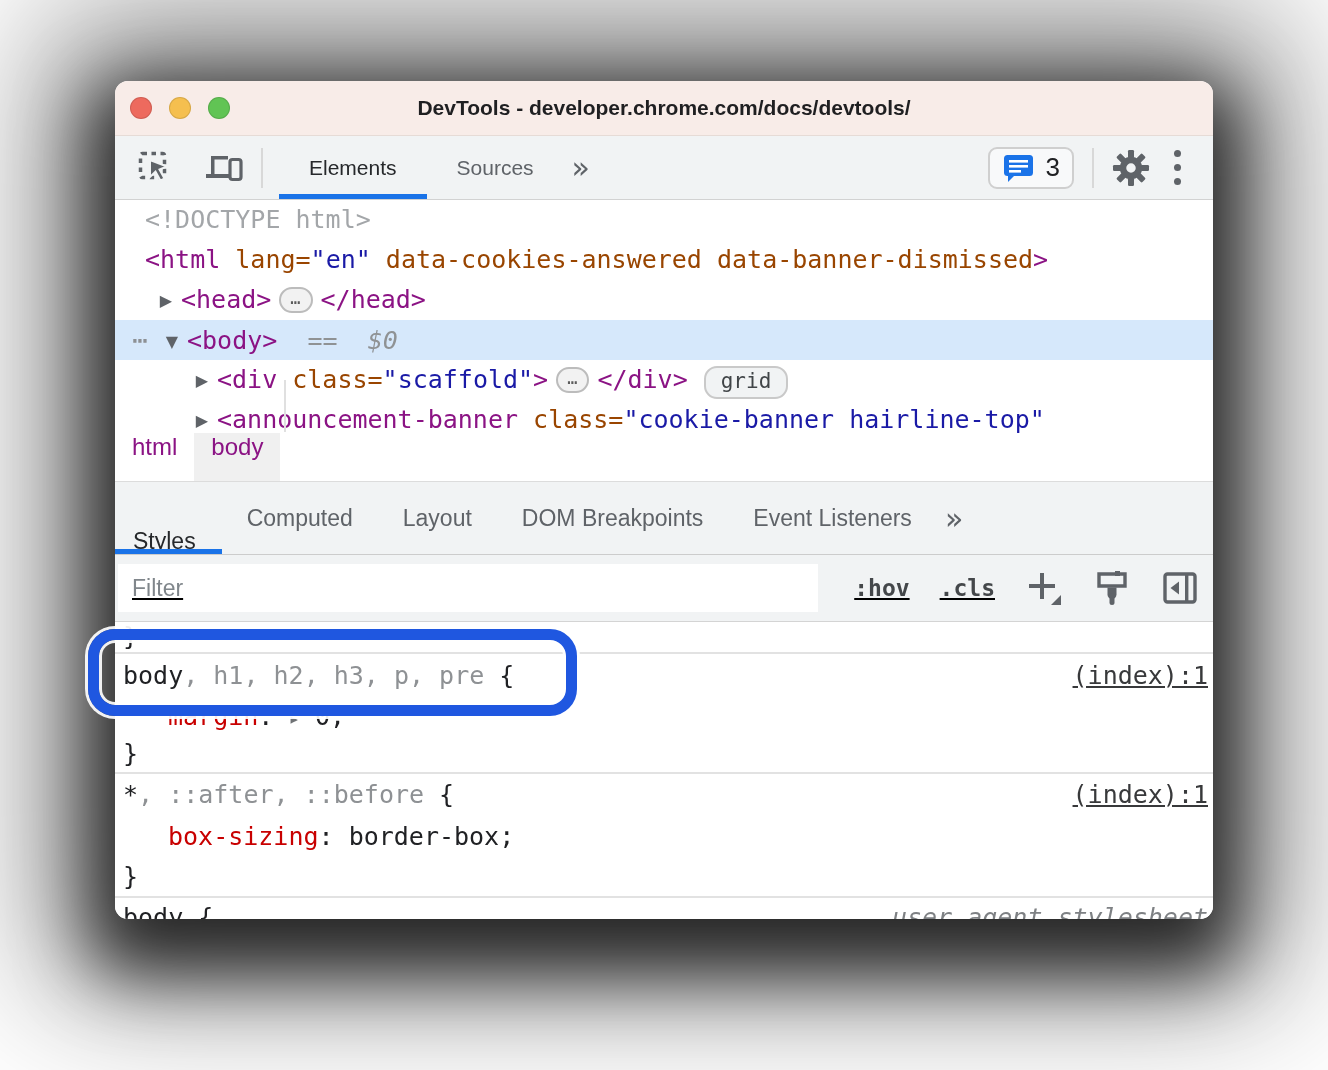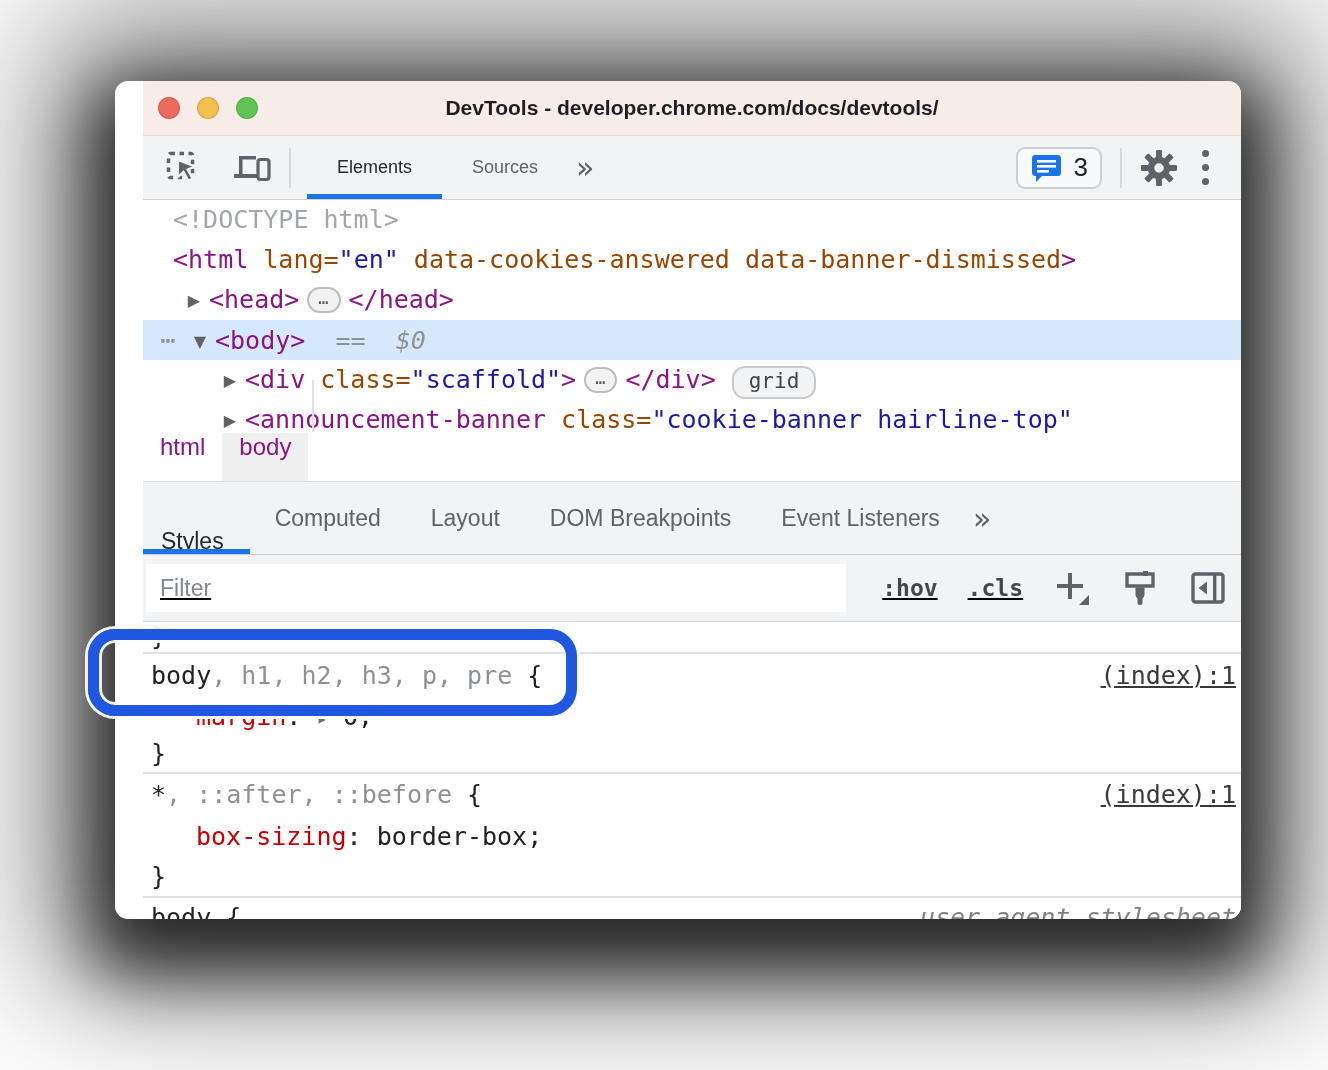--- a/index.html
+++ b/index.html
@@ -1,36 +1,36 @@
 <!DOCTYPE html>
 <html><head>
 <meta charset="utf-8">
 <style>
   html,body{margin:0;padding:0;background:#fff;}
   .stage{position:relative;width:1328px;height:1070px;overflow:hidden;
          font-family:"Liberation Sans",sans-serif;}
   .window{position:absolute;left:115px;top:81px;width:1098px;height:838px;
           background:#fff;border-radius:13px;overflow:hidden;
-          box-shadow:0 30px 70px 25px rgba(0,0,0,.75), 0 0 150px 70px rgba(0,0,0,.45);padding-left:28px;}
+          box-shadow:0 30px 70px 25px rgba(0,0,0,.75), 0 0 150px 70px rgba(0,0,0,.45);}
   
   .titlebar{height:54px;background:#f8ece8;border-bottom:1px solid #e6dbd6;
             display:flex;align-items:center;justify-content:center;position:relative;}
   .traffic{position:absolute;left:15px;top:16px;display:flex;gap:17px;}
   .light{width:22px;height:22px;border-radius:50%;box-shadow:inset 0 0 0 1px rgba(0,0,0,.12);}
   .light.red{background:#ed6a5e}.light.yellow{background:#f5bf4f}.light.green{background:#61c454}
   .win-title{font-size:21px;font-weight:700;color:#1f1f21;}
   
   .toolbar{height:63px;background:#f1f3f4;border-bottom:1px solid #d2d2d2;
            display:flex;align-items:stretch;position:relative;}
   .tb-left{display:flex;align-items:center;gap:30px;padding:0 18px 0 22px;}
   .vdiv{width:2px;height:40px;background:#d8d8d8;align-self:center;}
   .icon-btn{display:flex;align-items:center;justify-content:center;cursor:default;}
   .tabs{display:flex;align-items:stretch;margin-left:16px;}
   .tab{position:relative;display:flex;align-items:center;padding:0 30px;
-       font-size:18px;color:#5f6368;}
+       font-size:21px;color:#5f6368;}
   .tab.selected{color:#26282b;}
   .tab.selected::after{content:"";position:absolute;left:0;right:0;bottom:0;height:5px;background:#1a73e8;}
   .chev{display:flex;align-items:center;font-size:30px;color:#5f6368;padding:0 8px;font-family:"DejaVu Sans",sans-serif;}
   .tb-right{margin-left:auto;display:flex;align-items:center;gap:18px;padding-right:26px;}
   .msg-pill{display:flex;align-items:center;gap:10px;border:2px solid #cfcfcf;border-radius:9px;
             padding:3px 12px;background:#f8f9fa;}
   .msg-count{font-size:26px;color:#202124;}
   .kebab{display:flex;flex-direction:column;gap:7px;padding:0 6px;}
   .kebab i{width:7px;height:7px;border-radius:50%;background:#5f6368;}
   

